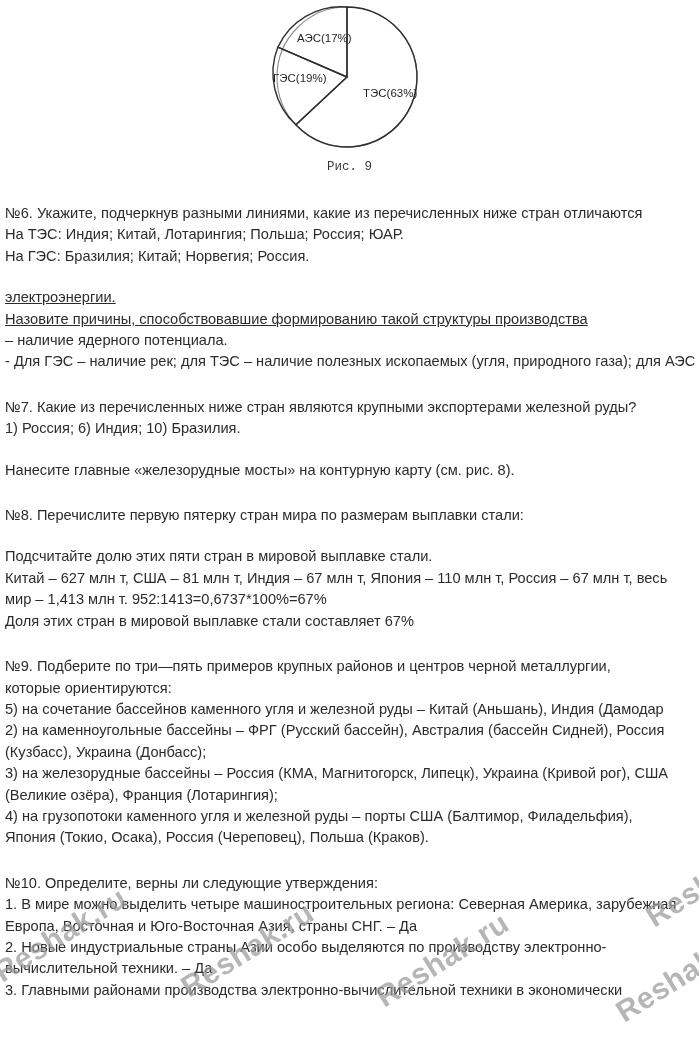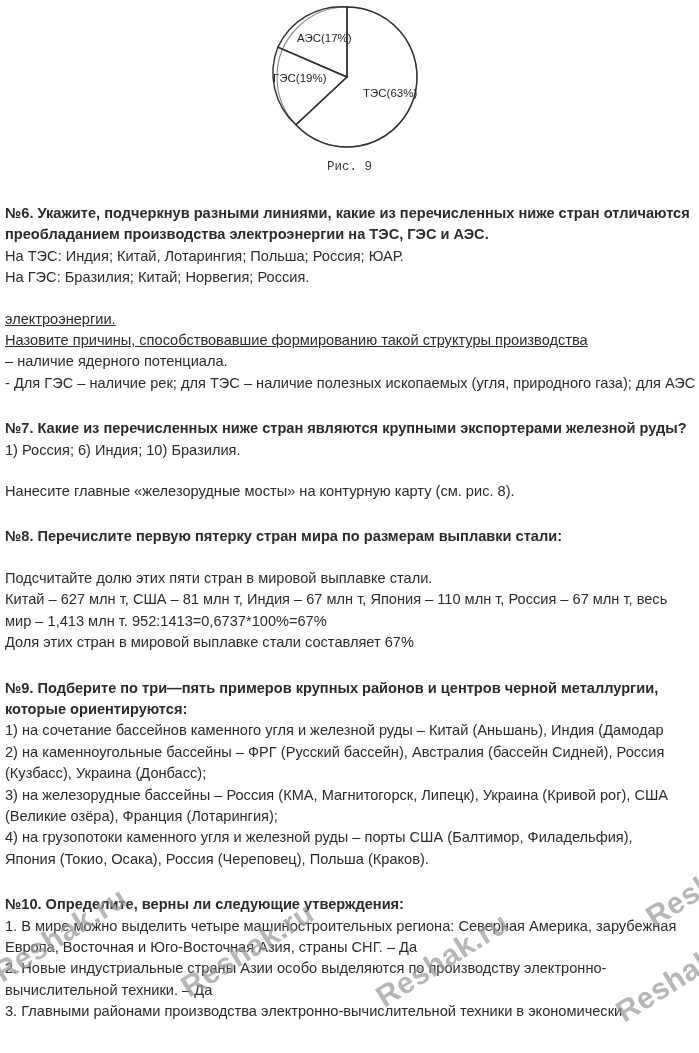--- a/index.html
+++ b/index.html
@@ -69,21 +69,21 @@
     width: 694px;
     z-index: 2;
   }
   .blk { margin: 0; padding: 0; }
   .line {
     font-size: 14.6px;
     line-height: 21.4px;
     white-space: nowrap;
     color: #2b2b2b;
   }
-  .bold { font-weight: bold; }
+  .bold { font-weight: normal; }
   .ul { text-decoration: underline; }
   .spacer-md { height: 20px; }
   .spacer-lg { height: 24px; }
   .clip { overflow: hidden; }
 </style>
 </head>
 <body>
 
 <div id="page">
 
@@ -103,21 +103,20 @@
       <text x="32" y="42" font-family="Liberation Sans, sans-serif" font-size="11.5" fill="#1f1f1f">АЭС(17%)</text>
     </svg>
 
     <div class="fig-caption">Рис. 9</div>
   </div>
 
   <div class="body-text clip">
 
     <div class="blk">
       <div class="line bold">№6. Укажите, подчеркнув разными линиями, какие из перечисленных ниже стран отличаются</div>
-      <div class="line bold">преобладанием производства электроэнергии на ТЭС, ГЭС и АЭС.</div>
       <div class="line">На ТЭС: Индия; Китай, Лотарингия; Польша; Россия; ЮАР.</div>
       <div class="line">На ГЭС: Бразилия; Китай; Норвегия; Россия.</div>
       <div class="spacer-md"></div>
       <div class="line ul">электроэнергии.</div>
       <div class="line ul">Назовите причины, способствовавшие формированию такой структуры производства</div>
       <div class="line">– наличие ядерного потенциала.</div>
       <div class="line">- Для ГЭС – наличие рек; для ТЭС – наличие полезных ископаемых (угля, природного газа); для АЭС</div>
     </div>
 
     <div class="spacer-lg"></div>
@@ -138,21 +137,21 @@
       <div class="line">Китай – 627 млн т, США – 81 млн т, Индия – 67 млн т, Япония – 110 млн т, Россия – 67 млн т, весь</div>
       <div class="line">мир – 1,413 млн т. 952:1413=0,6737*100%=67%</div>
       <div class="line">Доля этих стран в мировой выплавке стали составляет 67%</div>
     </div>
 
     <div class="spacer-lg"></div>
 
     <div class="blk">
       <div class="line bold">№9. Подберите по три—пять примеров крупных районов и центров черной металлургии,</div>
       <div class="line bold">которые ориентируются:</div>
-      <div class="line">1) на сочетание бассейнов каменного угля и железной руды – Китай (Аньшань), Индия (Дамодар</div>
+      <div class="line">5) на сочетание бассейнов каменного угля и железной руды – Китай (Аньшань), Индия (Дамодар</div>
       <div class="line">2) на каменноугольные бассейны – ФРГ (Русский бассейн), Австралия (бассейн Сидней), Россия</div>
       <div class="line">(Кузбасс), Украина (Донбасс);</div>
       <div class="line">3) на железорудные бассейны – Россия (КМА, Магнитогорск, Липецк), Украина (Кривой рог), США</div>
       <div class="line">(Великие озёра), Франция (Лотарингия);</div>
       <div class="line">4) на грузопотоки каменного угля и железной руды – порты США (Балтимор, Филадельфия),</div>
       <div class="line">Япония (Токио, Осака), Россия (Череповец), Польша (Краков).</div>
     </div>
 
     <div class="spacer-lg"></div>
 

